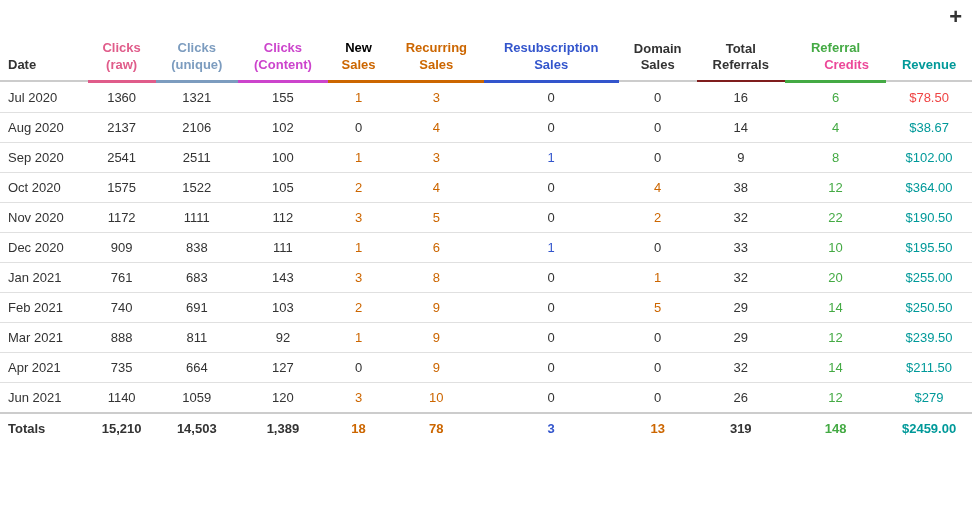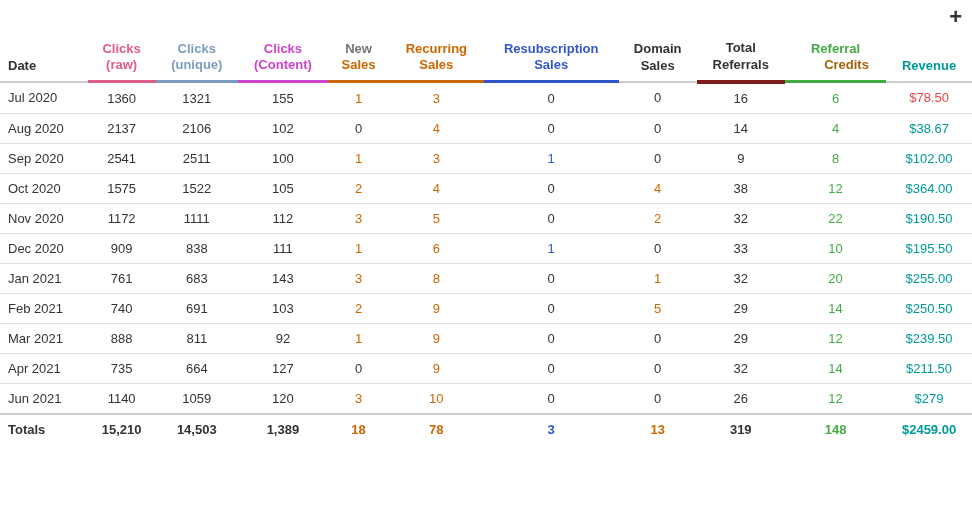--- a/index.html
+++ b/index.html
@@ -105,42 +105,42 @@
         </th>
         <th class="col-clicks-unique">
           <span style="color:#7c9cbf;">Clicks</span><br>
           <span style="color:#7c9cbf;">(unique)</span>
         </th>
         <th class="col-clicks-content">
           <span style="color:#cc44cc;">Clicks</span><br>
           <span style="color:#cc44cc;">(Content)</span>
         </th>
         <th class="col-new-sales">
-          <span style="color:#737373;">New</span><br>
+          <span style="color:#000000;">New</span><br>
           <span style="color:#cc6600;">Sales</span>
         </th>
         <th class="col-recurring-sales">
           <span style="color:#cc6600;">Recurring</span><br>
           <span style="color:#cc6600;">Sales</span>
         </th>
         <th class="col-resubscription">
           <span style="color:#3355cc; font-weight:bold;">Resubscription</span><br>
           <span style="color:#3355cc; font-weight:bold;">Sales</span>
         </th>
         <th style="border-bottom: 2px solid #ccc;">
           <span style="color:#333;">Domain</span><br>
           <span style="color:#333;">Sales</span>
         </th>
-        <th style="border-bottom: 4px solid #7f1d1d; font-weight:bold;">
+        <th style="border-bottom: 2px solid #7f1d1d; font-weight:bold;">
           <span style="color:#333;">Total</span><br>
           <span style="color:#333;">Referrals</span>
         </th>
         <th class="col-referral-credits">
           <span style="color:#44aa44;">Referral</span><br>
-          <span style="color:#a16207;margin-left:22px;">Credits</span>
+          <span style="color:#ec4899;margin-left:22px;">Credits</span>
         </th>
         <th style="border-bottom: 2px solid #ccc;">
           <span style="color:#009999;">Revenue</span>
         </th>
       </tr>
     </thead>
     <tbody id="table-body">
     <tr>
           <td class="date-col">Jul 2020</td>
           <td>1360</td>

